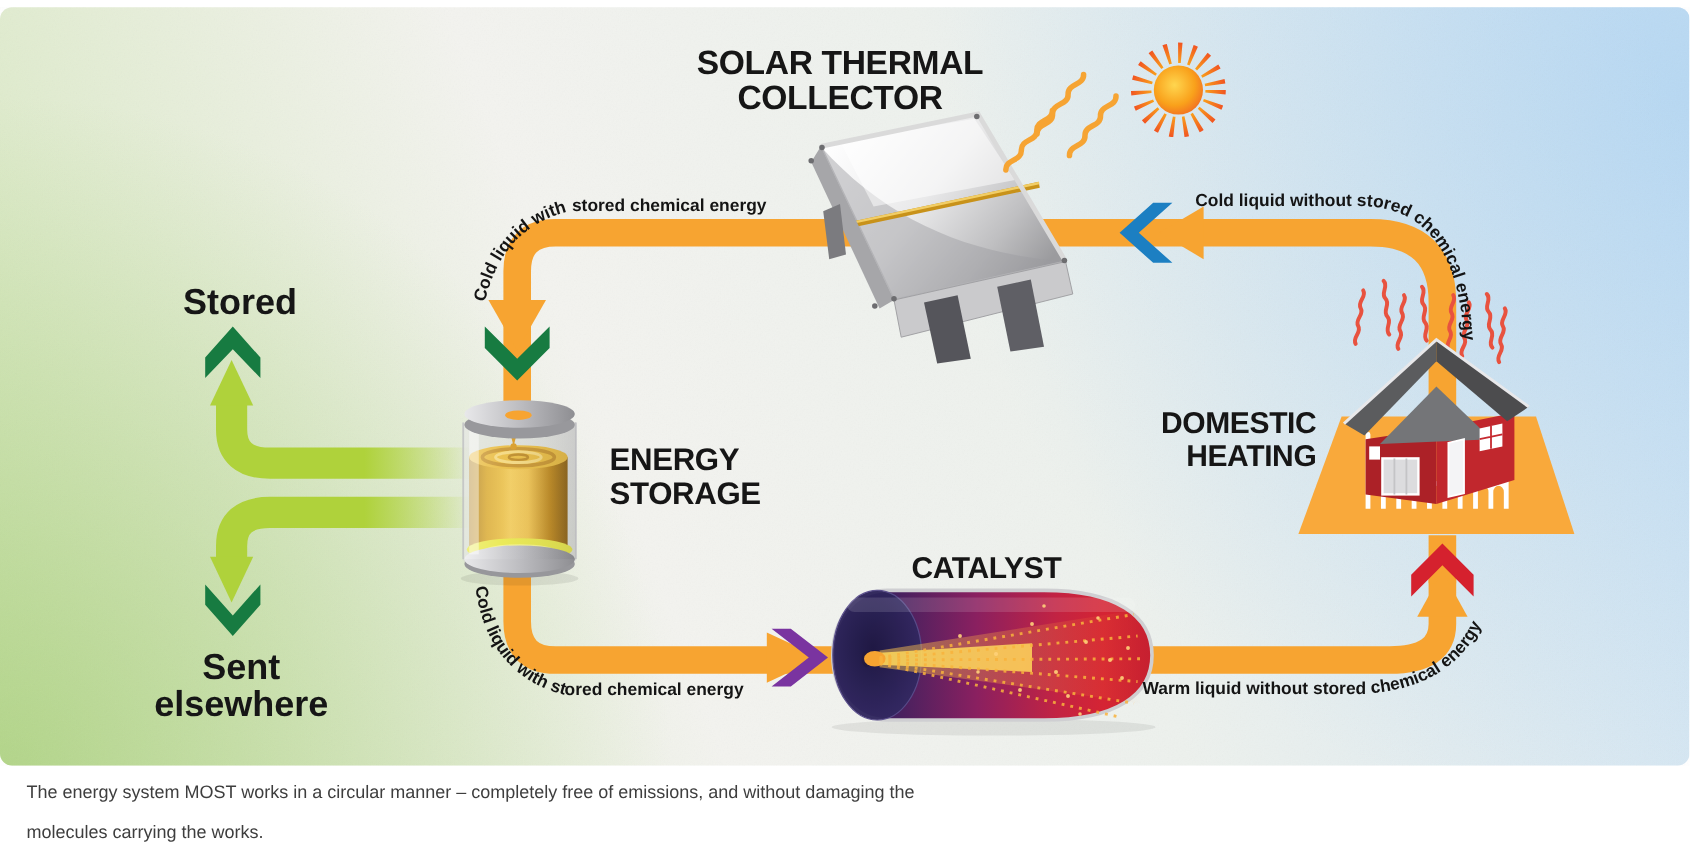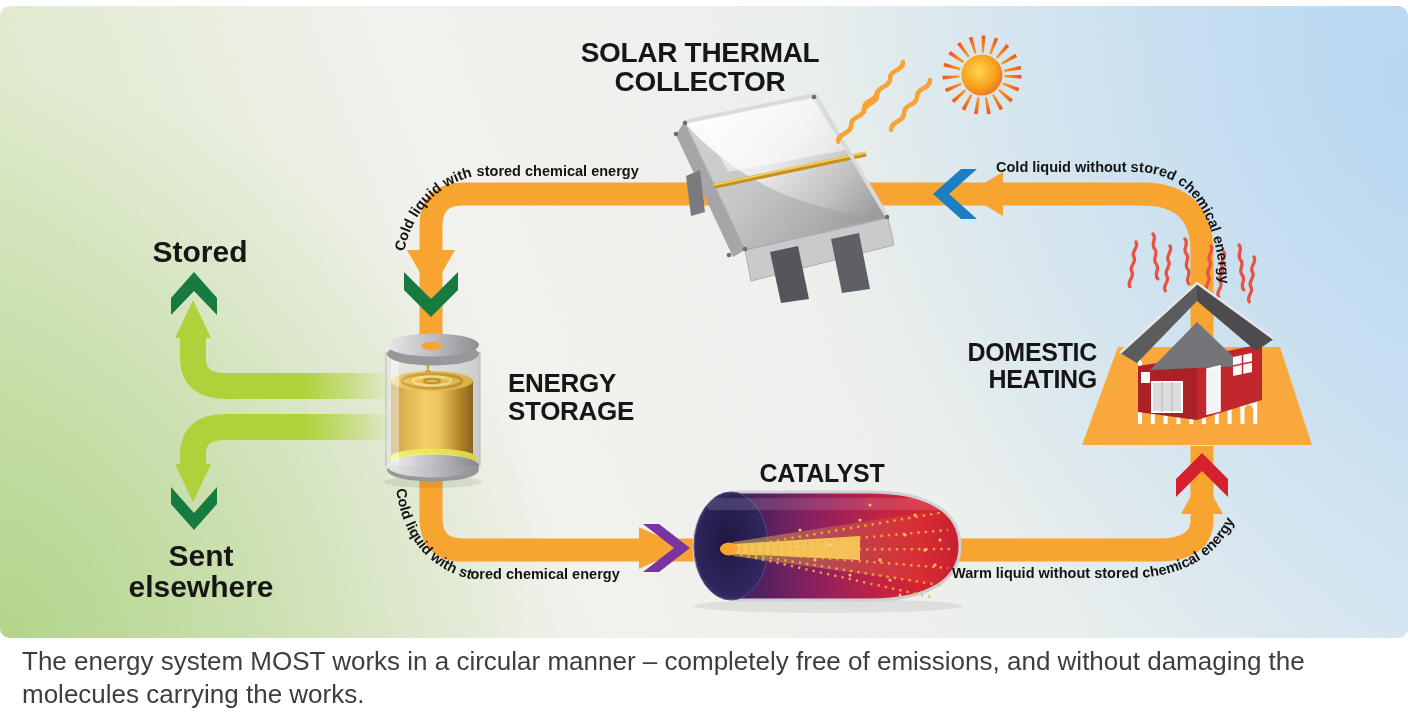--- a/index.html
+++ b/index.html
@@ -1,20 +1,20 @@
 <!DOCTYPE html>
 <html><head>
 <meta charset="utf-8">
 <style>
   html,body{margin:0;padding:0;background:#ffffff;}
   .stage{position:relative;width:1408px;height:718px;background:#ffffff;overflow:hidden;
          font-family:"Liberation Sans", sans-serif;}
   .diagram-svg{position:absolute;left:0;top:0;}
   .caption{position:absolute;left:22px;top:645px;width:1360px;color:#3e3e3e;
-           font-size:26px;line-height:32.5px;font-family:"Liberation Sans", sans-serif;}
+           font-size:15px;line-height:32.5px;font-family:"Liberation Sans", sans-serif;}
   .h-title{font-family:"Liberation Sans", sans-serif;font-weight:bold;fill:#161616;letter-spacing:-0.3px;}
   .flow-label{font-family:"Liberation Sans", sans-serif;font-weight:bold;font-size:14.5px;fill:#141414;}
   .branch-label{font-family:"Liberation Sans", sans-serif;font-weight:bold;fill:#161616;}
 </style>
 </head>
 <body>
 
 <div class="stage">
 
 <svg class="diagram-svg" width="1408" height="640" viewBox="0 0 1408 640">

